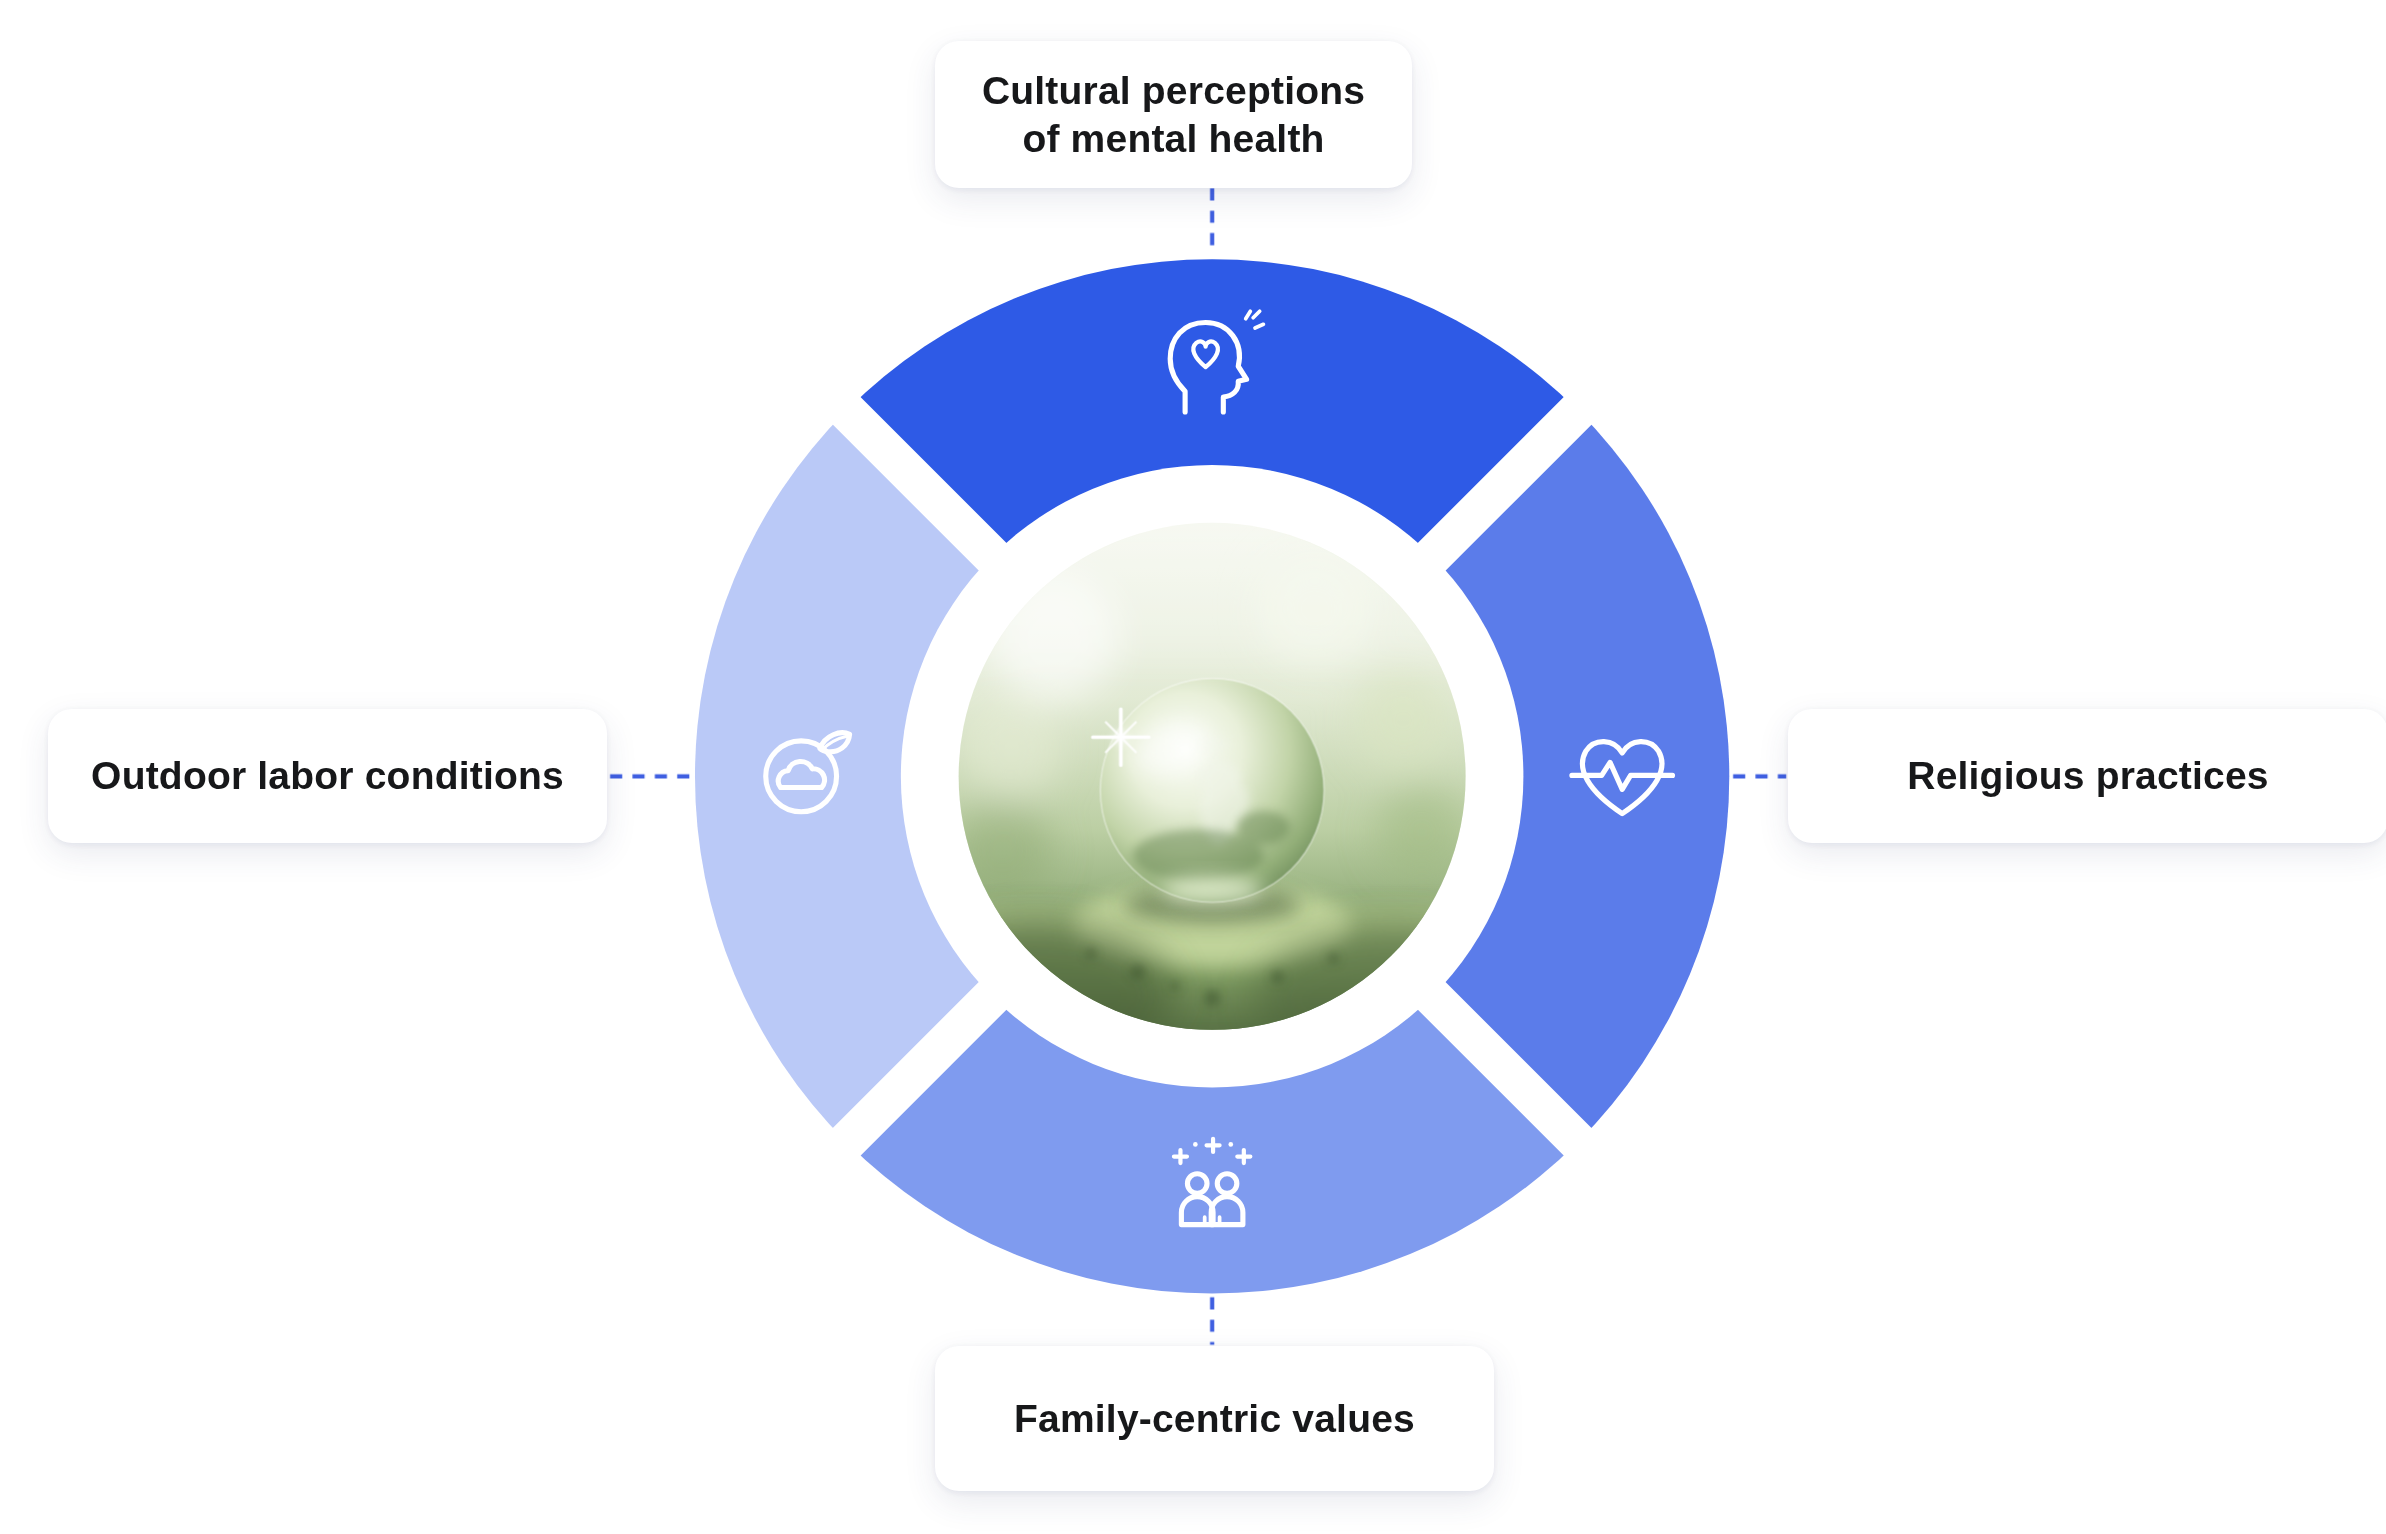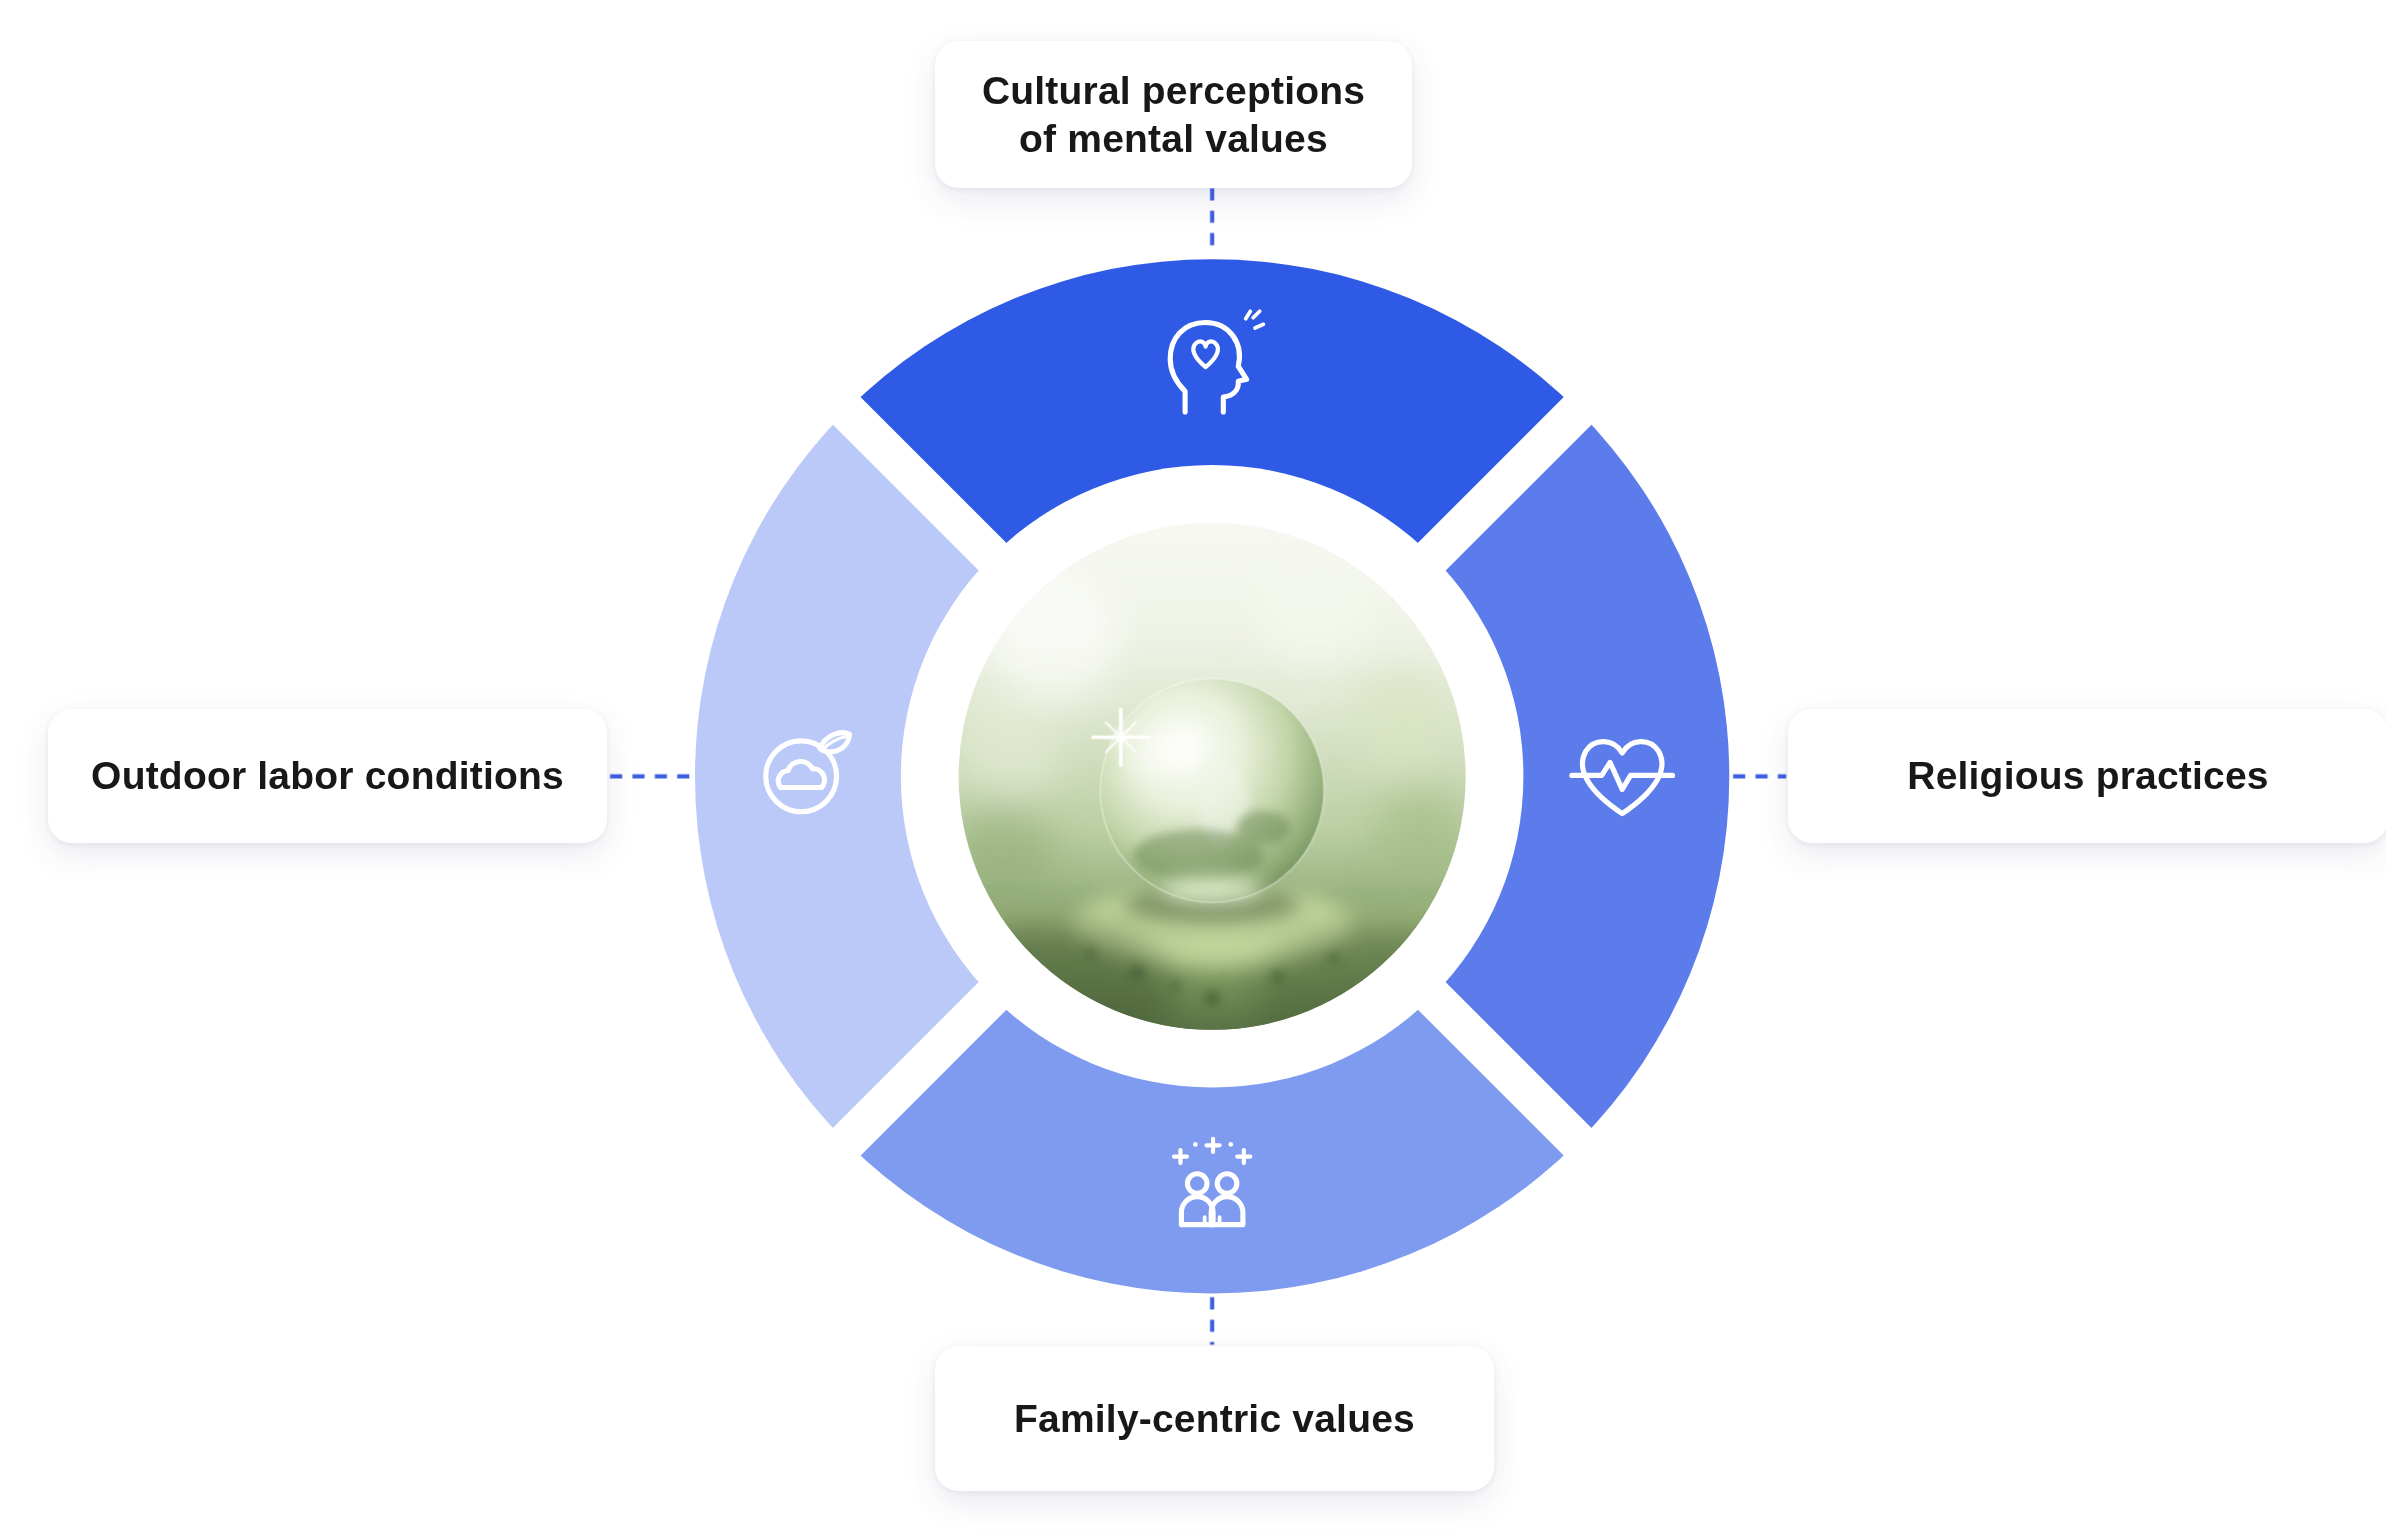--- a/index.html
+++ b/index.html
@@ -156,21 +156,21 @@
       <path class="dash" d="M 0,-631 L 0,-561"></path>
       <path class="dash" d="M 0,559 L 0,610"></path>
       <path class="dash" d="M -646,0 L -559,0"></path>
       <path class="dash" d="M 559,0 L 616,0"></path>
     </g>
   </svg>
 
   <div class="card card-top">
     <div>
       <span>Cultural perceptions</span><br>
-      <span>of mental values</span>
+      <span>of mental health</span>
     </div>
   </div>
 
   <div class="card card-right">
     <span>Religious practices</span>
   </div>
 
   <div class="card card-bottom">
     <span>Family-centric values</span>
   </div>

